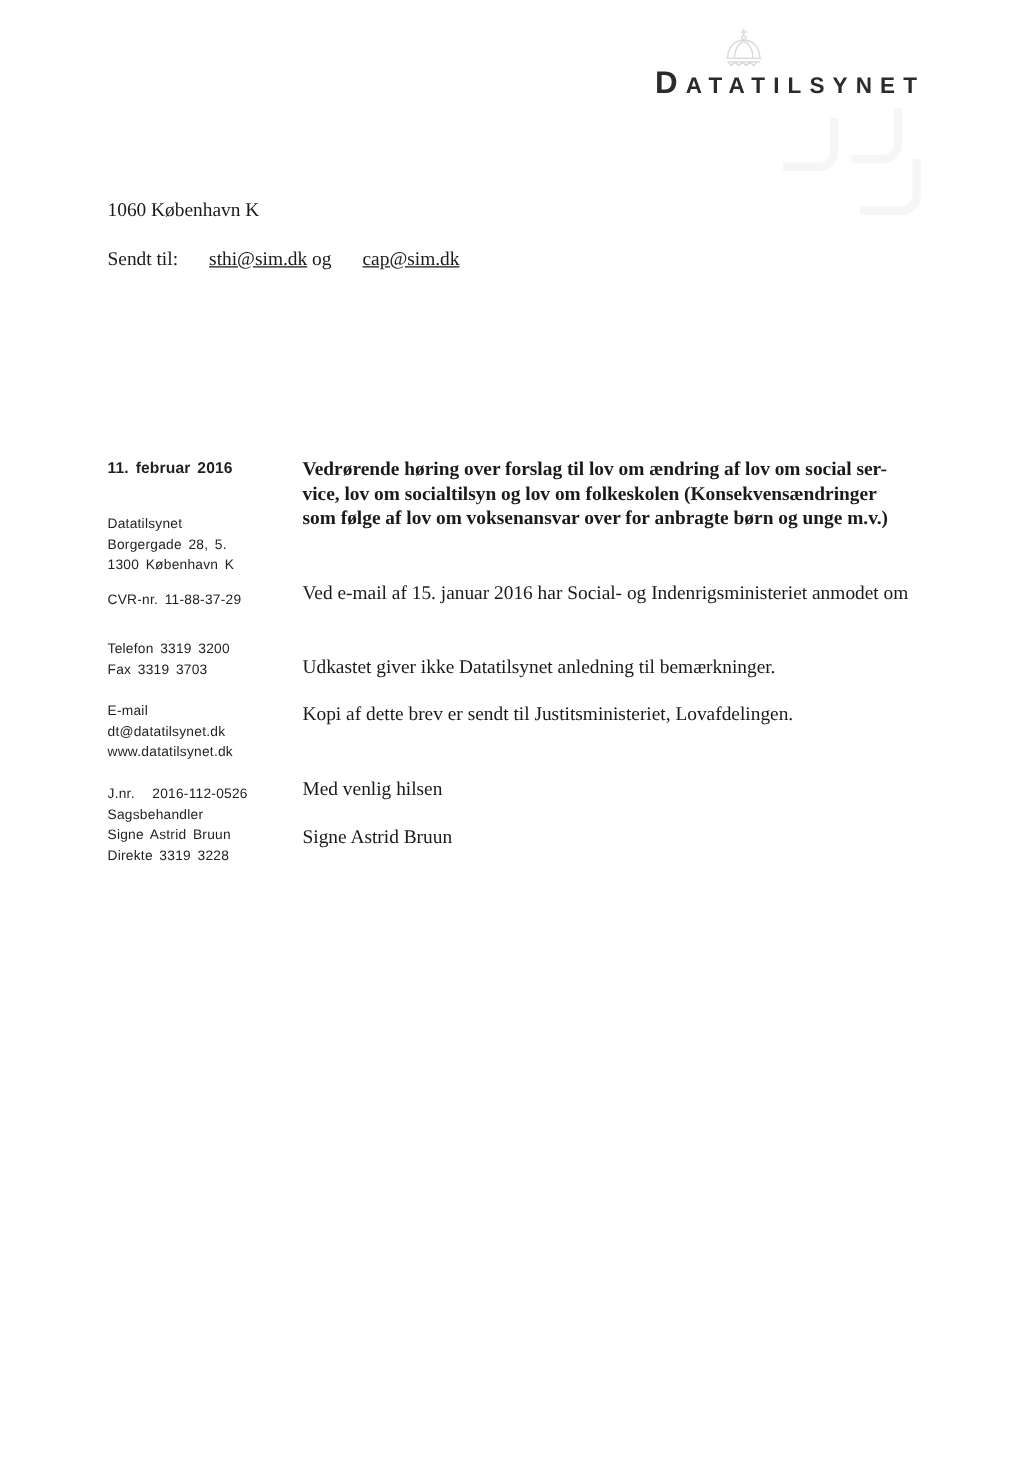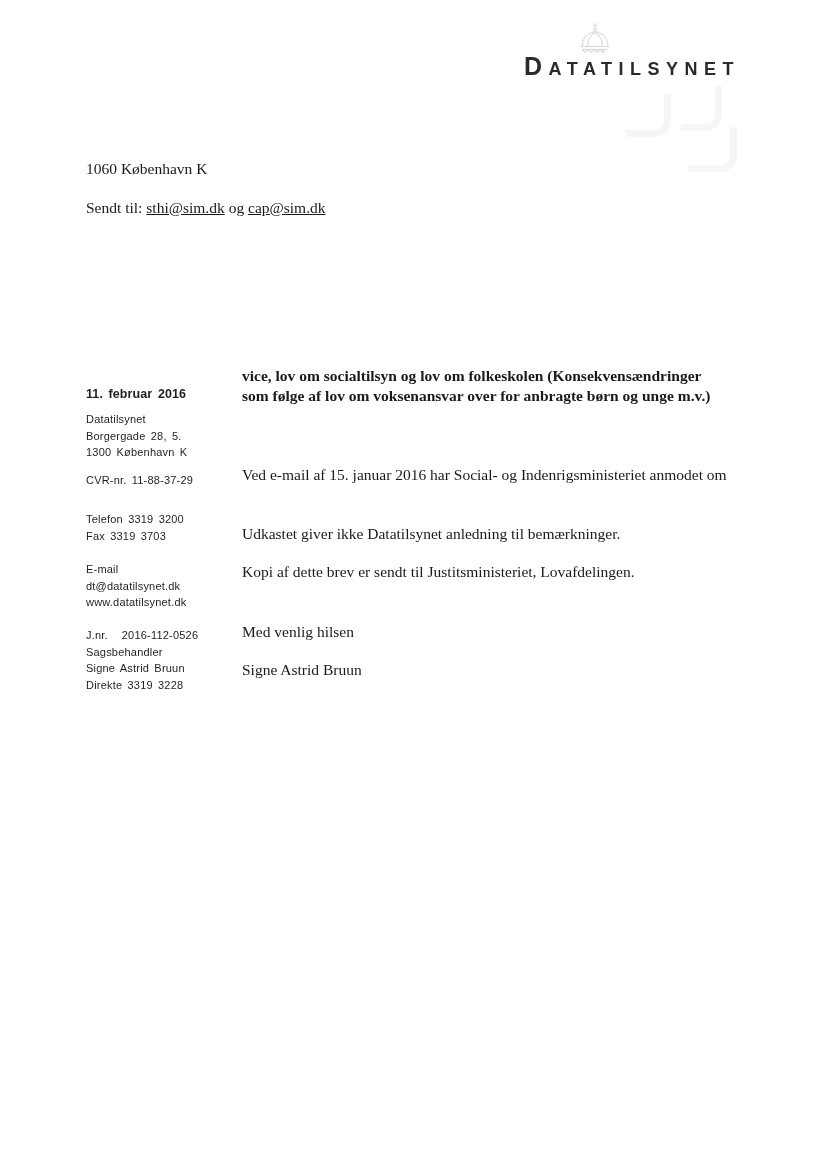--- a/index.html
+++ b/index.html
@@ -35,32 +35,32 @@
   }
   .a1 { left:626px; top:94px;  width:38px; height:36px; }
   .a2 { left:681px; top:86px;  width:34px; height:38px; }
   .a3 { left:688px; top:127px; width:42px; height:38px; }
   
   .recipient {
     position:absolute; left:86px; top:159px;
     font-size:15.5px; line-height:19.5px;
   }
   .recipient .sent-group { margin-top:19.5px; }
-  .u { text-decoration:underline; }
+  .u { text-decoration:underline;margin-left:21px; }
   
   .side {
     position:absolute; left:86px;
     font-family:"Liberation Sans", sans-serif;
     font-size:11px; line-height:16.5px;
     color:#1f1f1f;
     letter-spacing:.2px;
     word-spacing:2px;
     white-space:nowrap;
   }
-  .side.date { top:366px; font-size:12.5px; font-weight:bold; letter-spacing:.1px;margin-top:20px; }
+  .side.date { top:366px; font-size:12.5px; font-weight:bold; letter-spacing:.1px; }
   .side.addr { top:411px; }
   .side.cvr  { top:472px; }
   .side.tel  { top:511px; }
   .side.mail { top:561px; }
   .side.jnr  { top:627px; }
   .jnr-val { margin-left:14px; }
   
   .main-line {
     position:absolute; left:242px;
     font-size:15.5px; line-height:19.5px;
@@ -127,20 +127,21 @@
 </div>
 
 <div class="side jnr">
   <div><span>J.nr.</span><span class="jnr-val">2016-112-0526</span></div>
   <div>Sagsbehandler</div>
   <div>Signe Astrid Bruun</div>
   <div>Direkte 3319 3228</div>
 </div>
 
 <div class="main-line subject">
+  <div>Vedrørende høring over forslag til lov om ændring af lov om social ser-</div>
   <div>vice, lov om socialtilsyn og lov om folkeskolen (Konsekvensændringer</div>
   <div>som følge af lov om voksenansvar over for anbragte børn og unge m.v.)</div>
 </div>
 
 <div class="main-line para1">
   <div>Ved e-mail af 15. januar 2016 har Social- og Indenrigsministeriet anmodet om</div>
 </div>
 
 <div class="main-line para2">Udkastet giver ikke Datatilsynet anledning til bemærkninger.</div>
 

